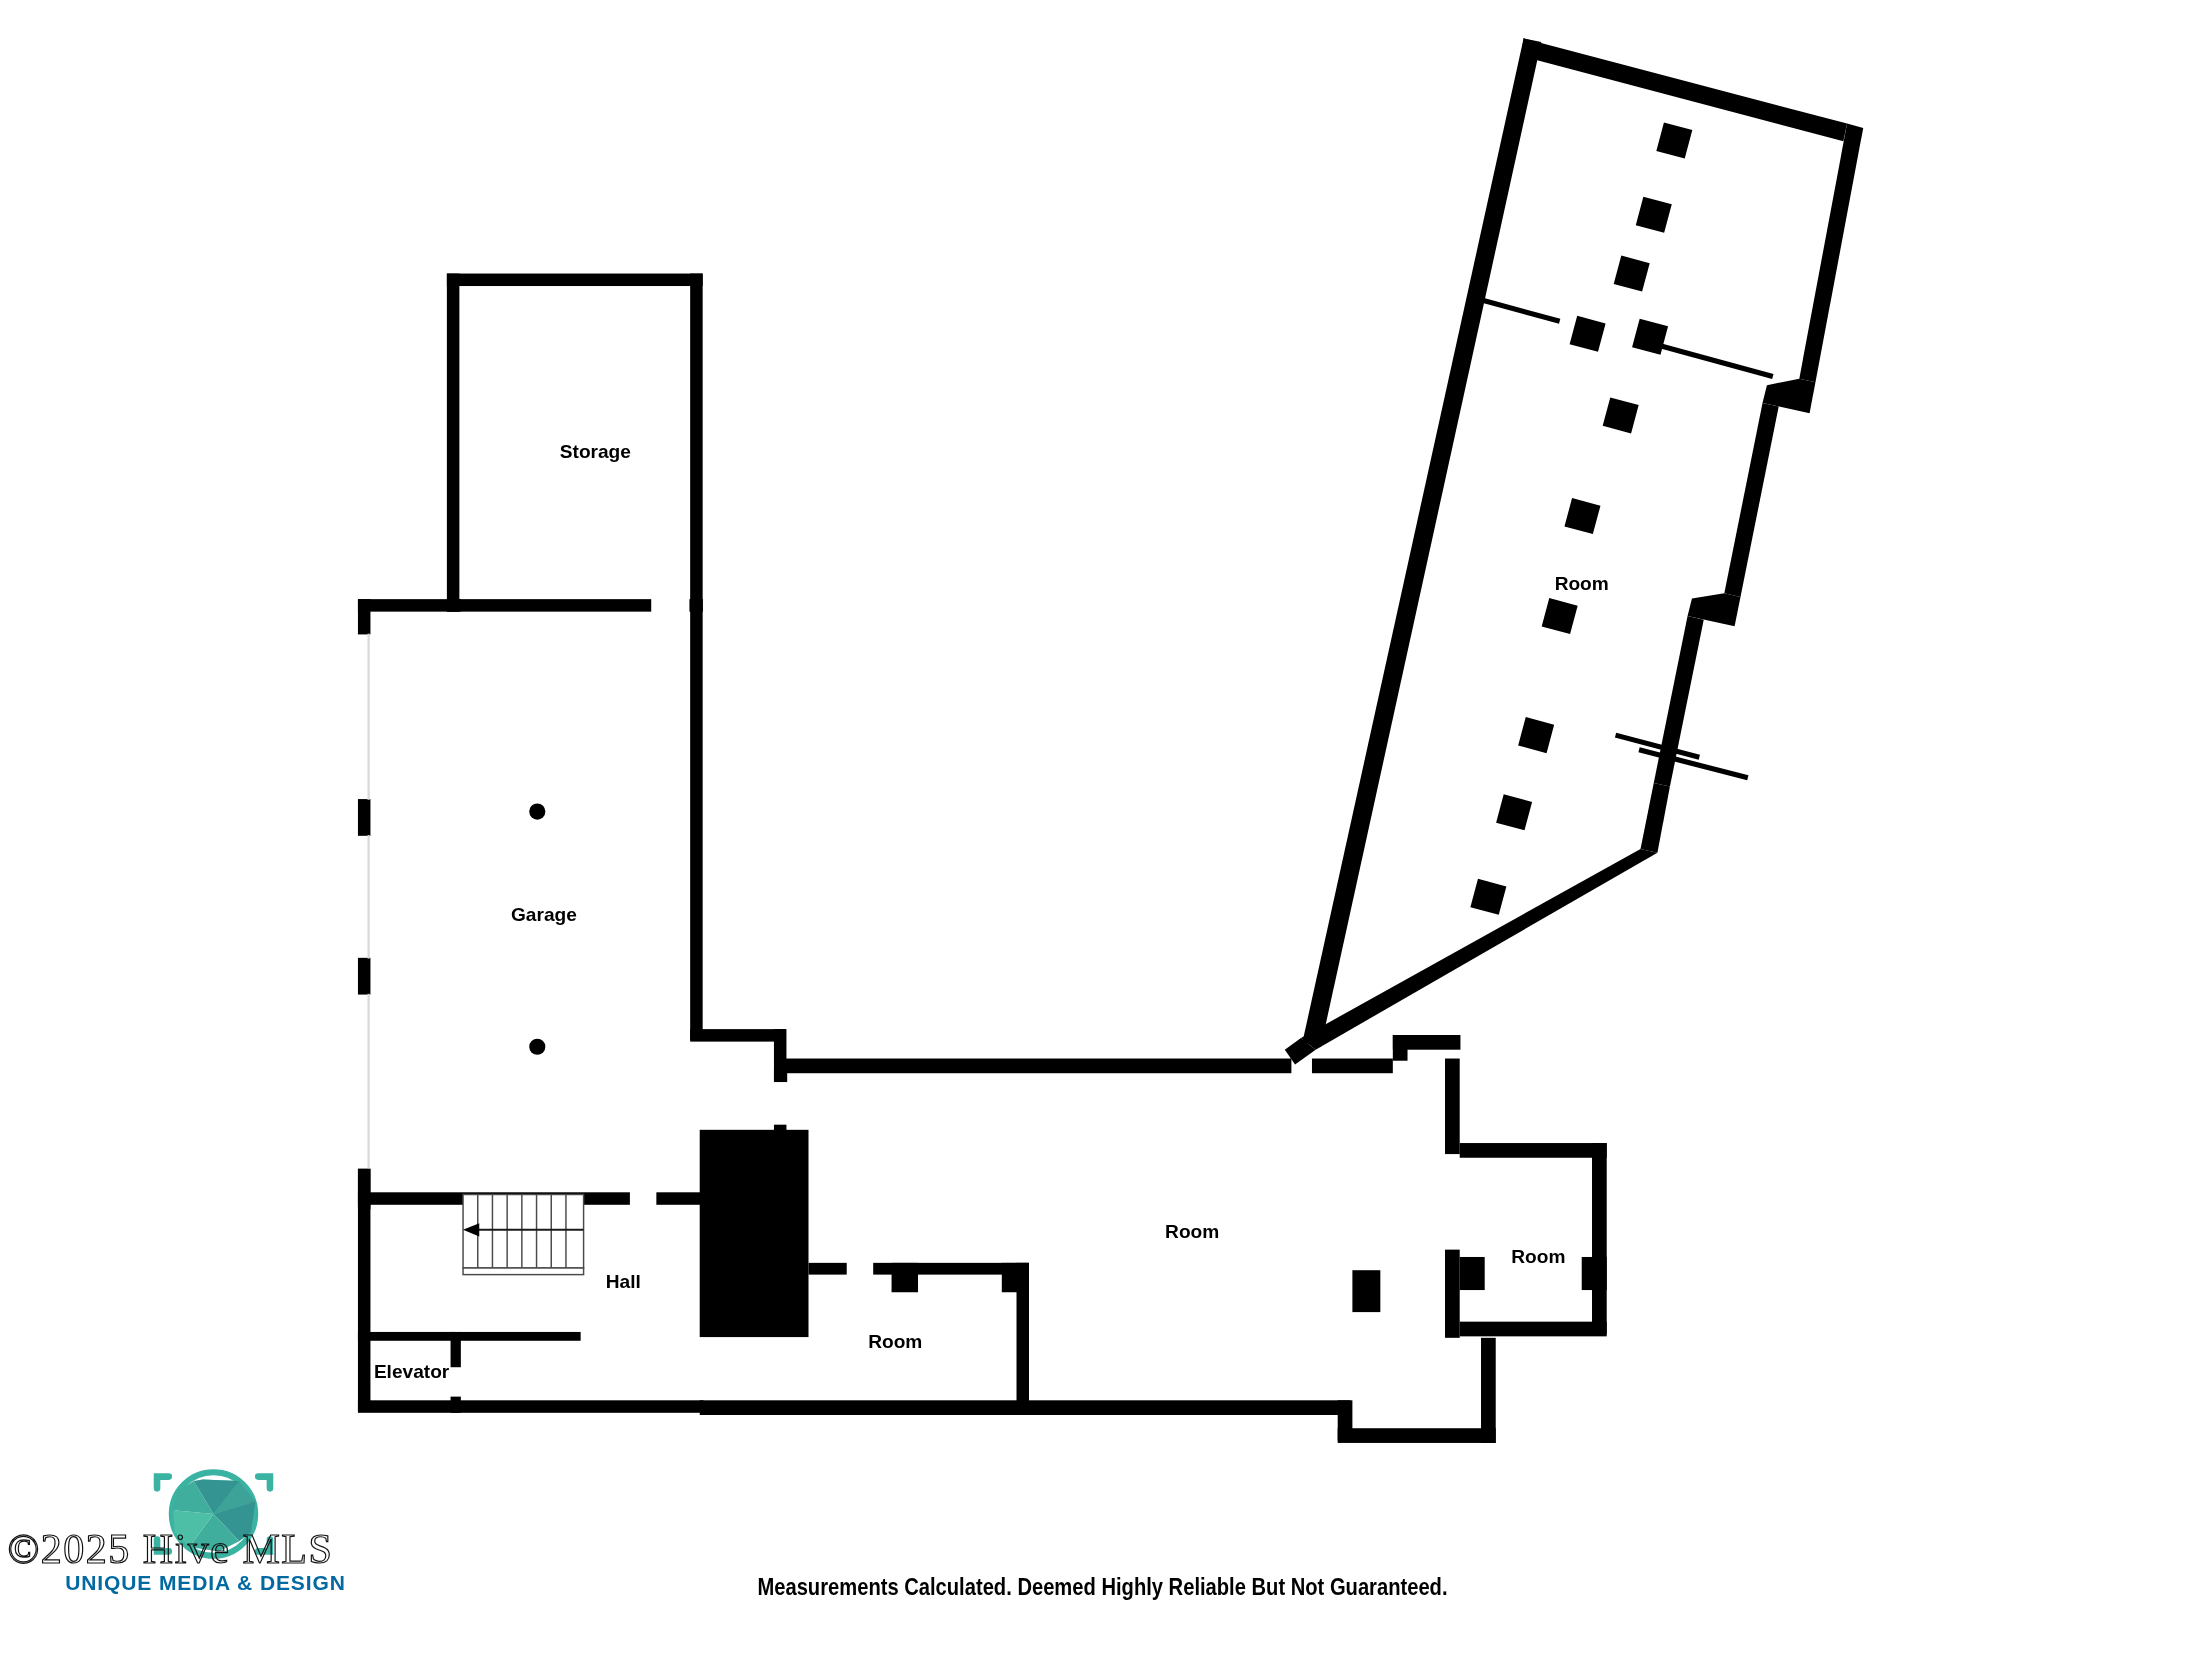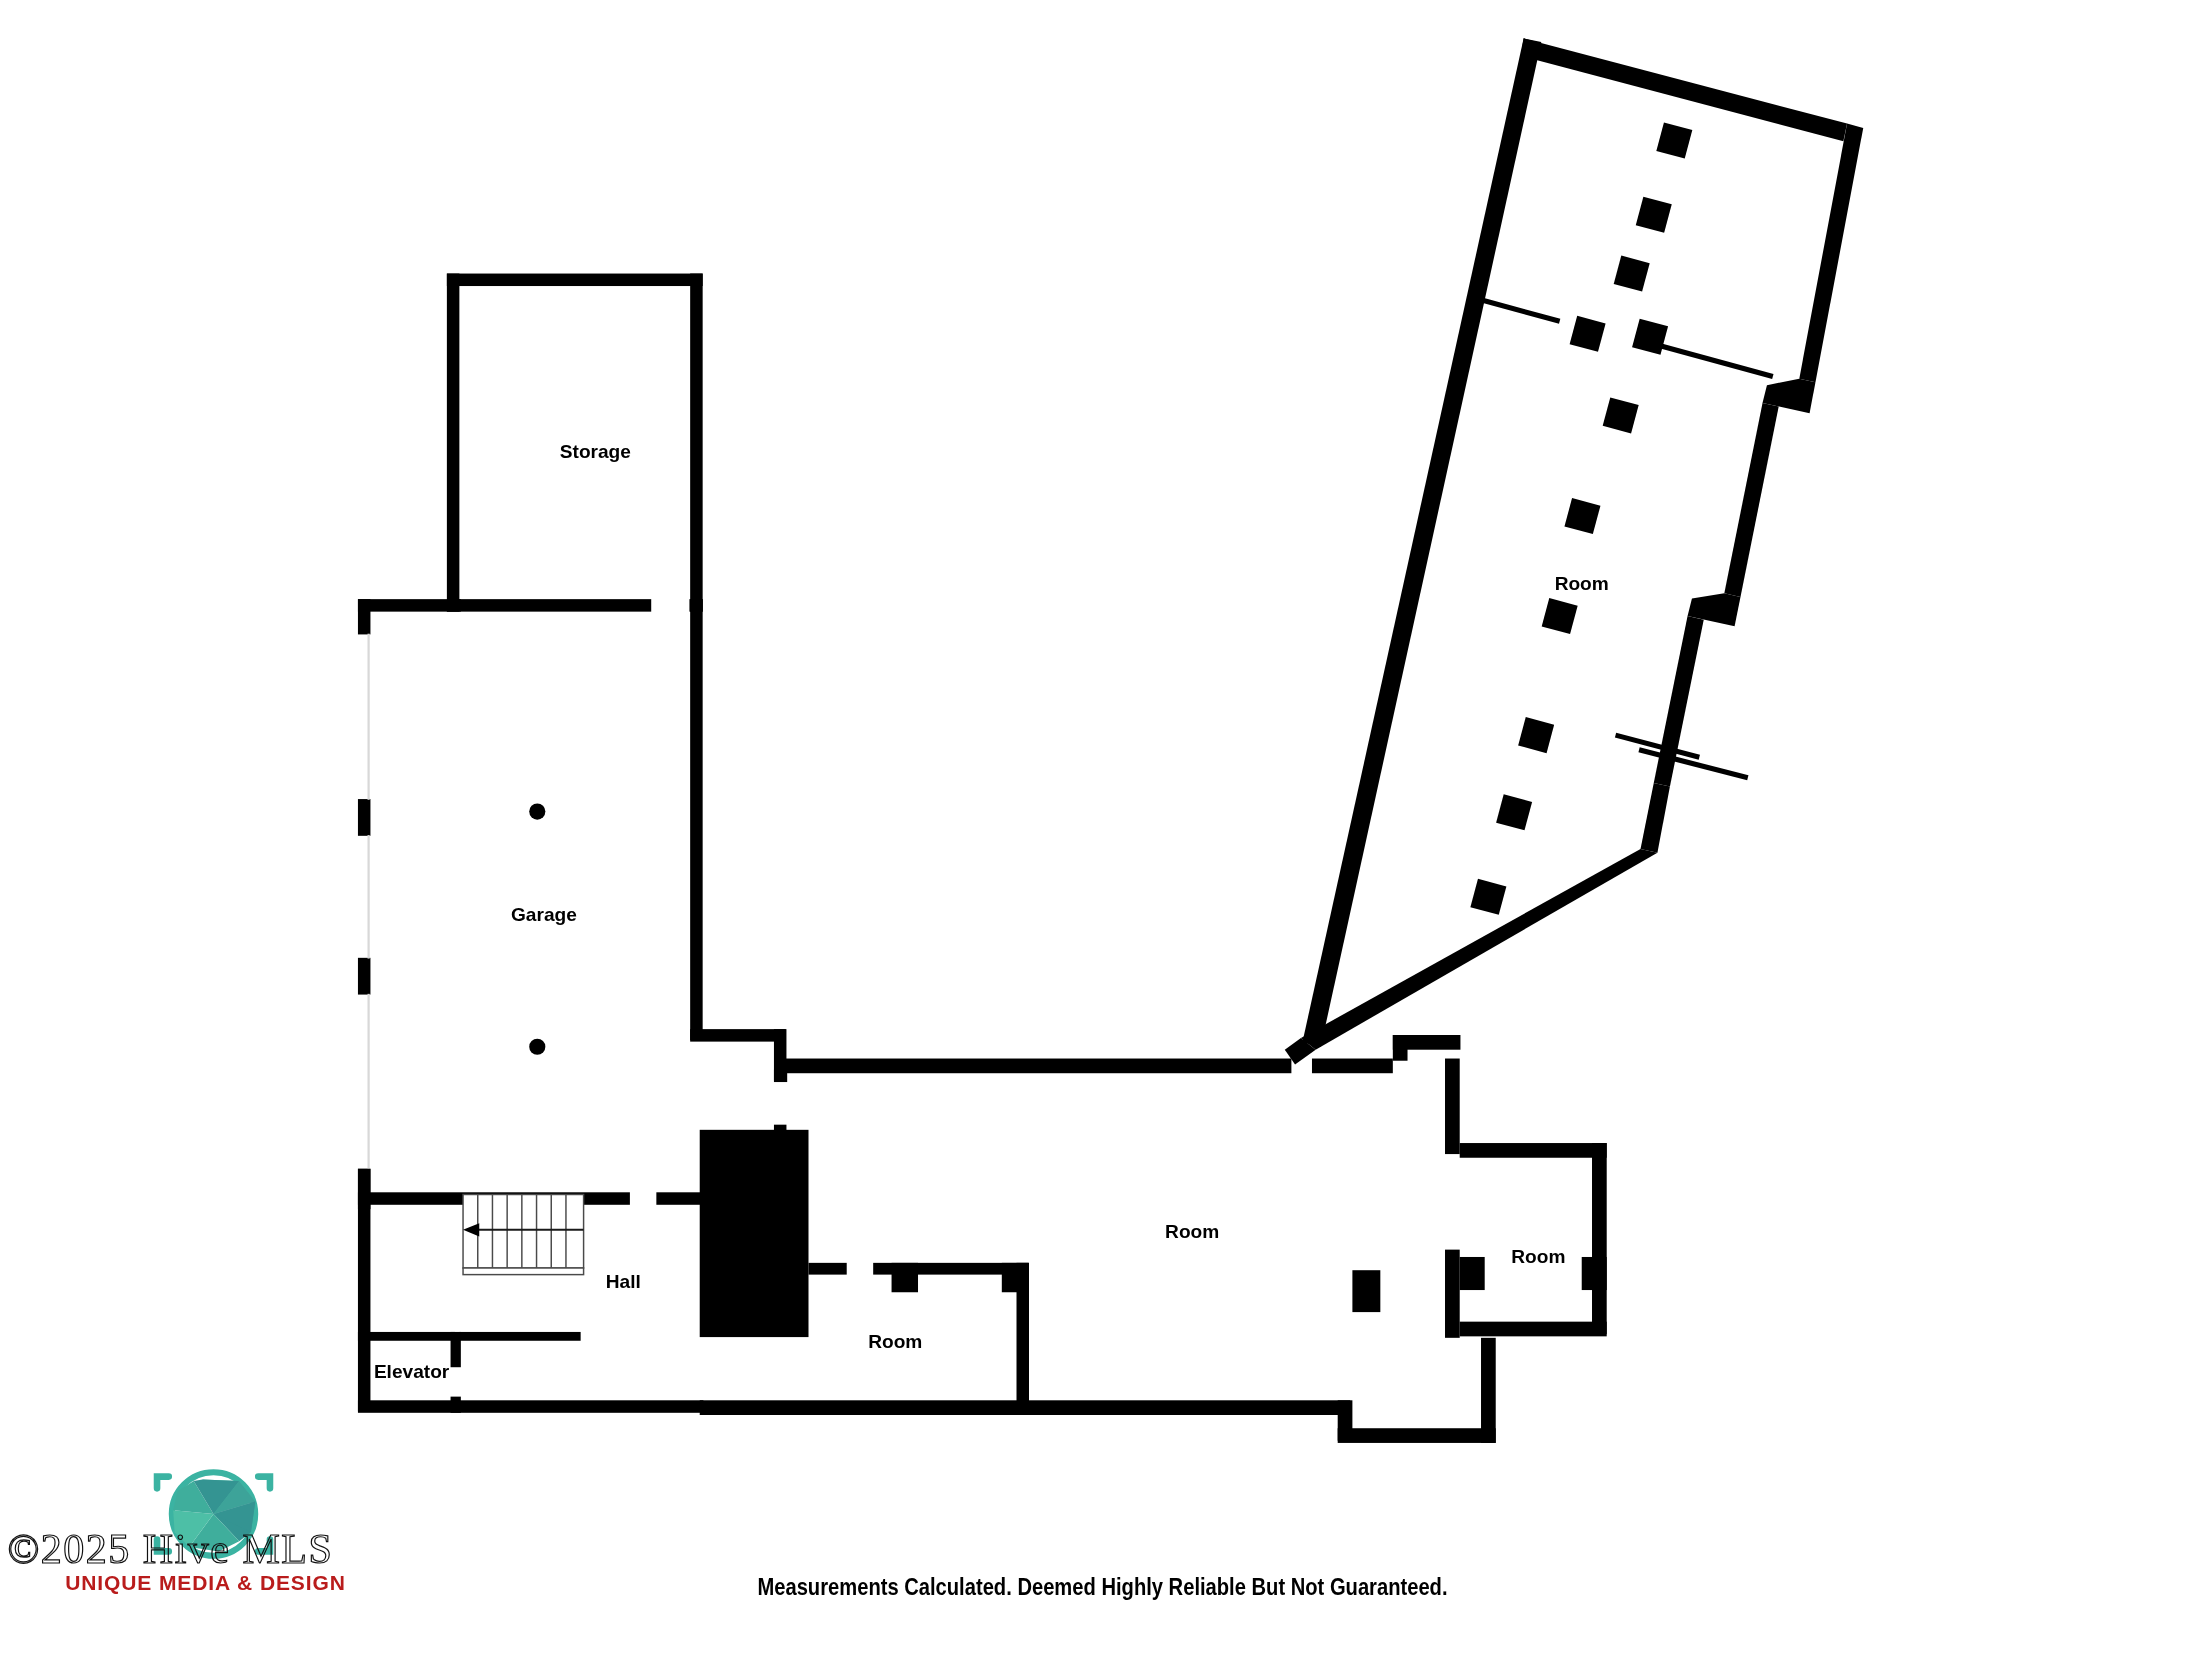--- a/index.html
+++ b/index.html
@@ -57,21 +57,21 @@
   #logo-wordmark {
     position: absolute;
     left: 0px;
     top: 112px;
     width: 323px;
     text-align: center;
     font-family: "Liberation Sans", sans-serif;
     font-weight: bold;
     font-size: 21px;
     letter-spacing: 0.9px;
-    color: #b91c1c;
+    color: #0369a1;
     white-space: nowrap;
   }
 
   
   #mls-watermark {
     position: absolute;
     left: 7.4px;
     top: 1525px;
     font-family: "Liberation Serif", serif;
     font-size: 42px;

